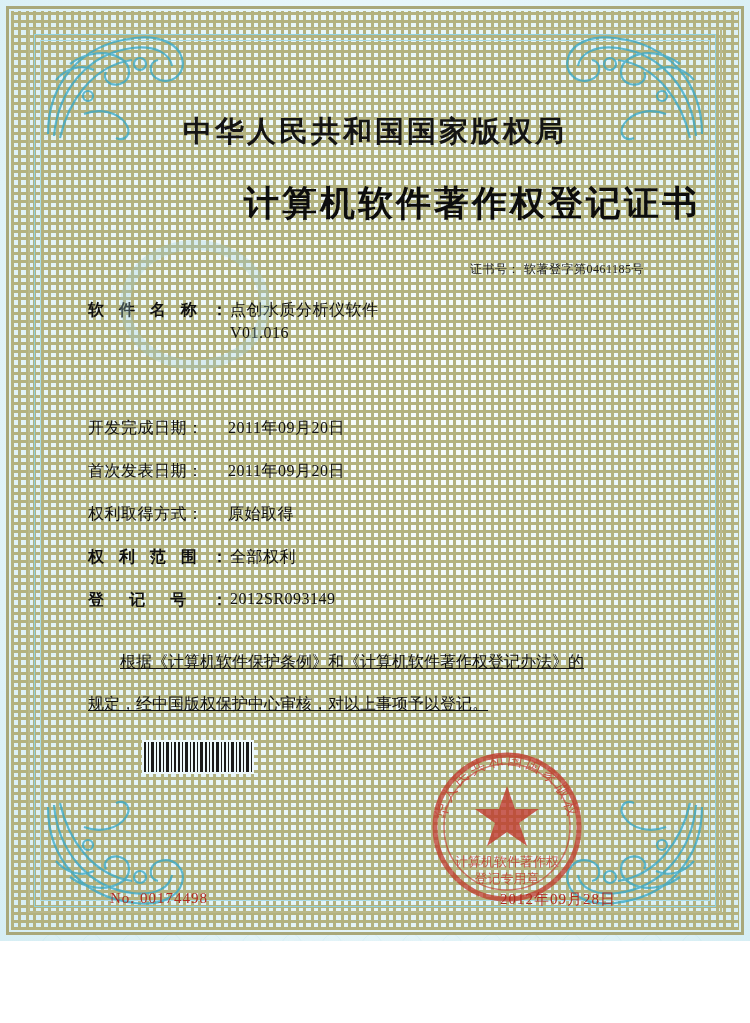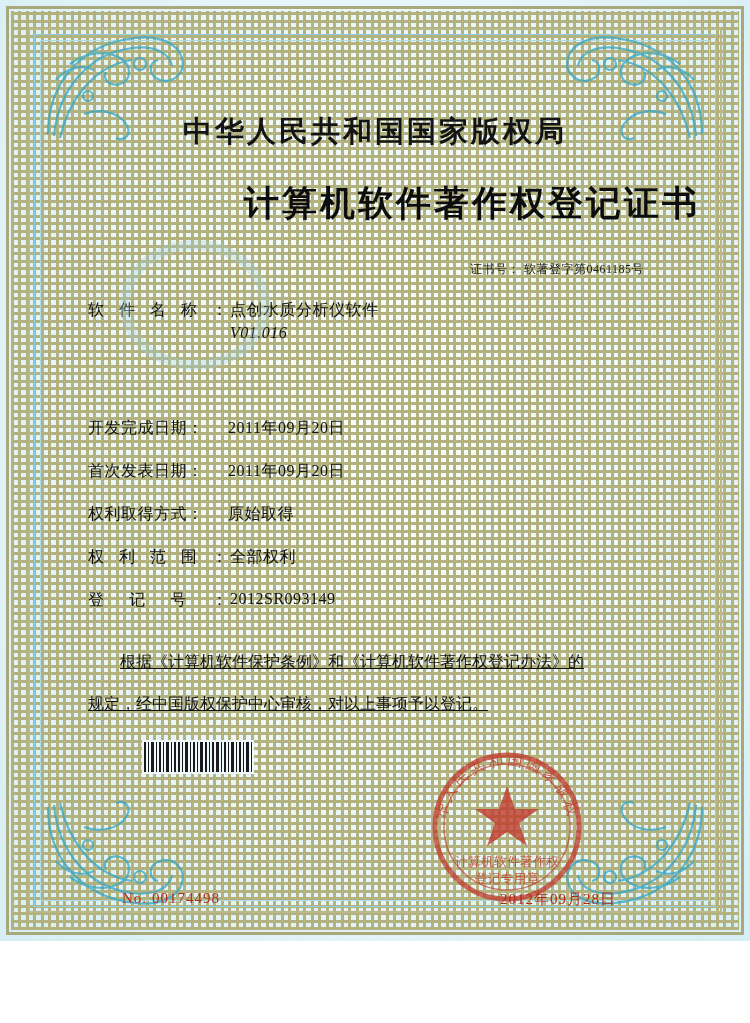--- a/index.html
+++ b/index.html
@@ -151,30 +151,30 @@
   .field-label {
     width: 140px;
     flex: 0 0 140px;
     letter-spacing: .5px;
     text-align: left;
   }
   .field-label.spaced {
     text-align: justify;
     text-align-last: justify;
     padding-right: 2px;
+    font-weight: bold;
   }
   .field-value {
     flex: 1;
     letter-spacing: .5px;
   }
   .field-value .second-line {
     display: block;
     margin-top: 3px;
     font-family: "Liberation Serif", "DejaVu Serif", serif;
-    font-style: italic;
   }
 
   .gap-lg { height: 40px; }
   .gap-md { height: 14px; }
 
   .statement {
     margin-top: 30px;
     padding-left: 38px;
     padding-right: 30px;
     font-size: 16px;
@@ -200,21 +200,21 @@
     right: 108px;
     top: 692px;
     width: 170px;
     height: 170px;
     opacity: .88;
   }
 
   
   .footer {
     position: absolute;
-    left: 12px;
+    left: 0;
     right: 0;
     top: 840px;
     display: flex;
     justify-content: space-between;
     padding: 0 30px 0 60px;
     font-size: 15px;
   }
   .serial {
     color: #b02a1f;
     letter-spacing: 1px;

